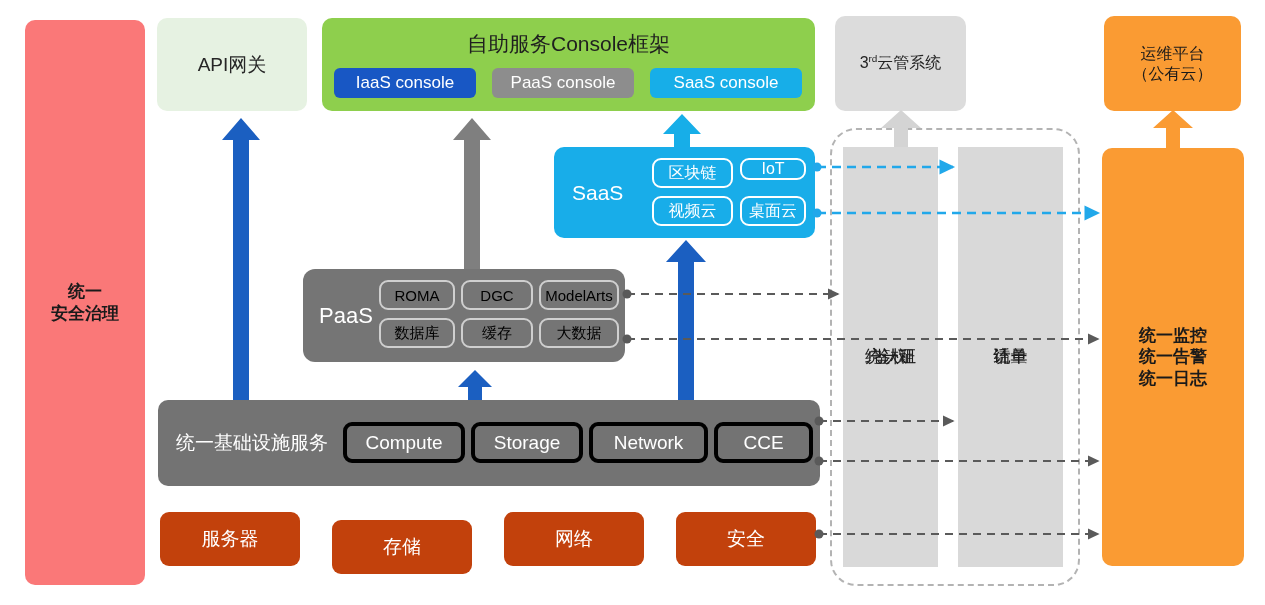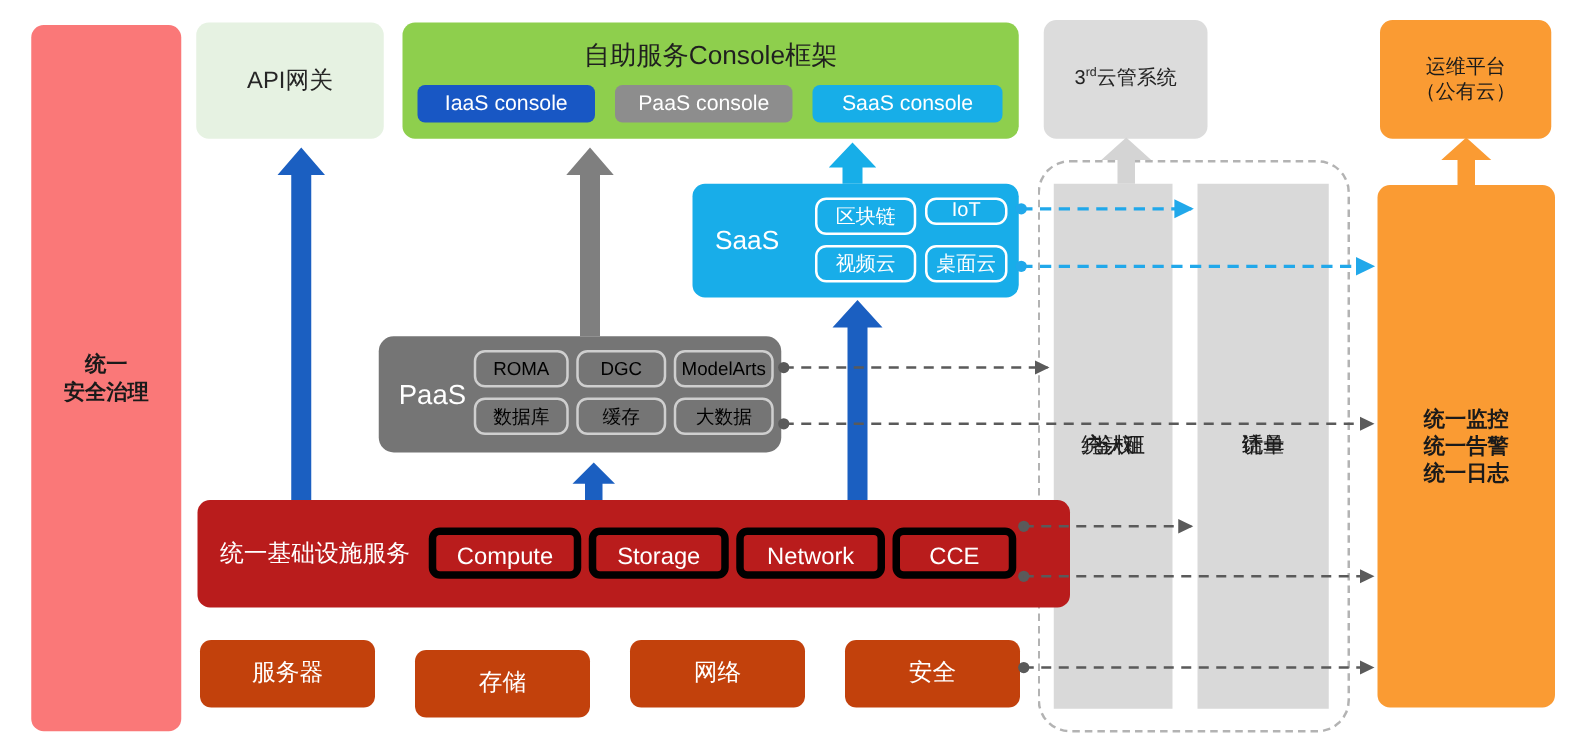--- a/index.html
+++ b/index.html
@@ -43,25 +43,25 @@
 
   
   .paas{background:#757575;border-radius:12px;}
   .paas-label{position:absolute;left:16px;top:50%;transform:translateY(-50%);
       color:#ffffff;font-size:22px;}
   .pbtn{position:absolute;box-sizing:border-box;border:2px solid #cfcfcf;
       border-radius:9px;display:flex;align-items:center;justify-content:center;
       color:#000000;font-size:15px;}
 
   
-  .infra{background:#b91c1c;border-radius:10px;padding-left:36px;}
+  .infra{background:#737373;border-radius:10px;}
   .infra-label{position:absolute;left:18px;top:50%;transform:translateY(-50%);
       color:#ffffff;font-size:19px;}
-  .ibtn{position:absolute;box-sizing:border-box;border:6px solid #000000;
-      border-radius:9px;display:flex;align-items:flex-end;justify-content:center;
+  .ibtn{position:absolute;box-sizing:border-box;border:4px solid #000000;
+      border-radius:9px;display:flex;align-items:center;justify-content:center;
       color:#ffffff;font-size:19px;}
 
   .hwbox{background:#c2410c;color:#ffffff;font-size:19px;border-radius:9px;}
 
   
   .dashcont{position:absolute;box-sizing:border-box;border:2px dashed #b3b3b3;
       border-radius:26px;}
   .gcol{position:absolute;background:#d9d9d9;box-sizing:border-box;}
   .gcol span{position:absolute;left:0;right:0;top:50%;transform:translateY(-50%);
       text-align:center;font-size:17px;color:#1c1c1c;line-height:1.3;}

